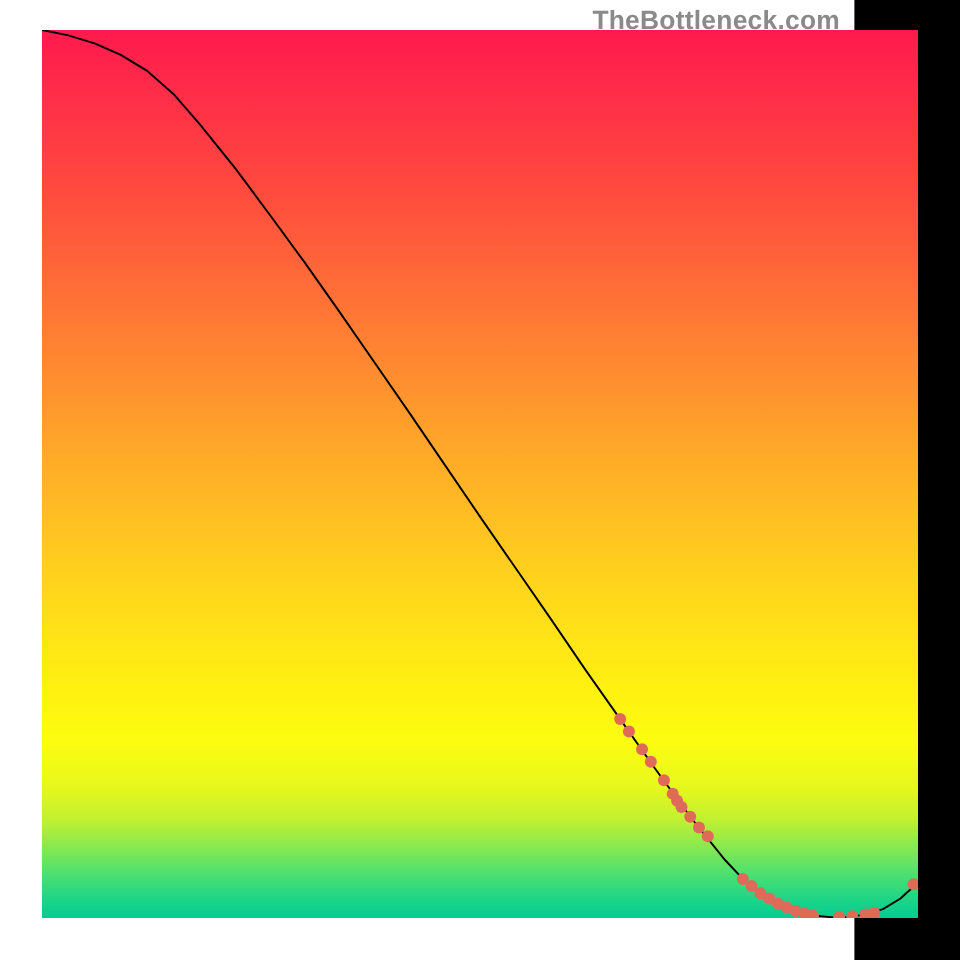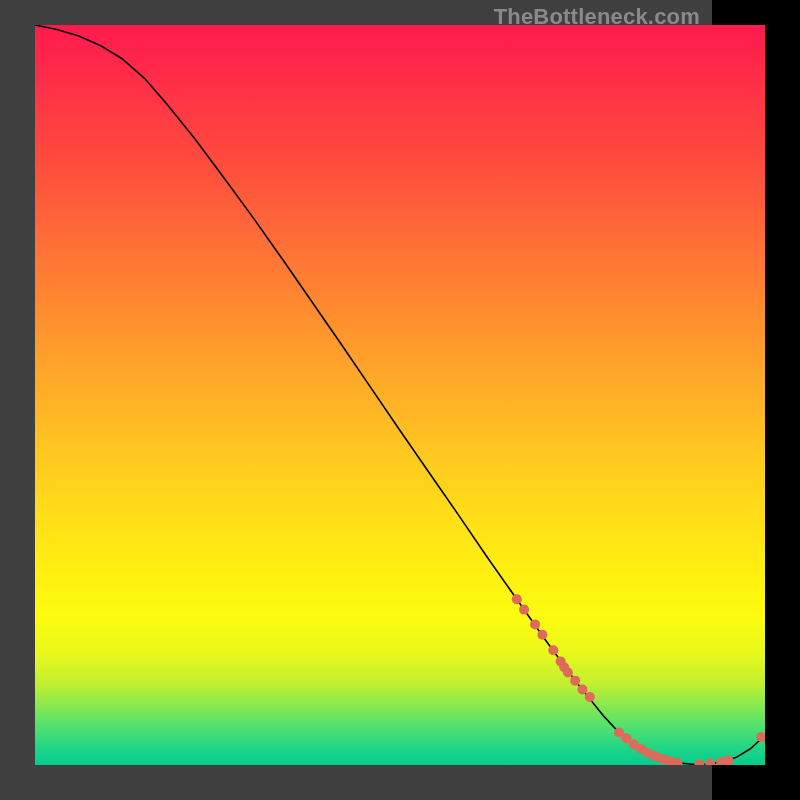--- a/index.html
+++ b/index.html
@@ -8,21 +8,21 @@
     width: 800px;
     height: 800px;
     background: #000;
     overflow: hidden;
     font-family: Arial, Helvetica, sans-serif;
   }
   .stage {
     position: relative;
     width: 712px;
     height: 800px;
-    background: #404040;
+    background: #ffffff;
   }
   .plot {
     position: absolute;
     left: 35px;
     top: 25px;
     width: 730px;
     height: 740px;
   }
   .gradient {
     position: absolute;

